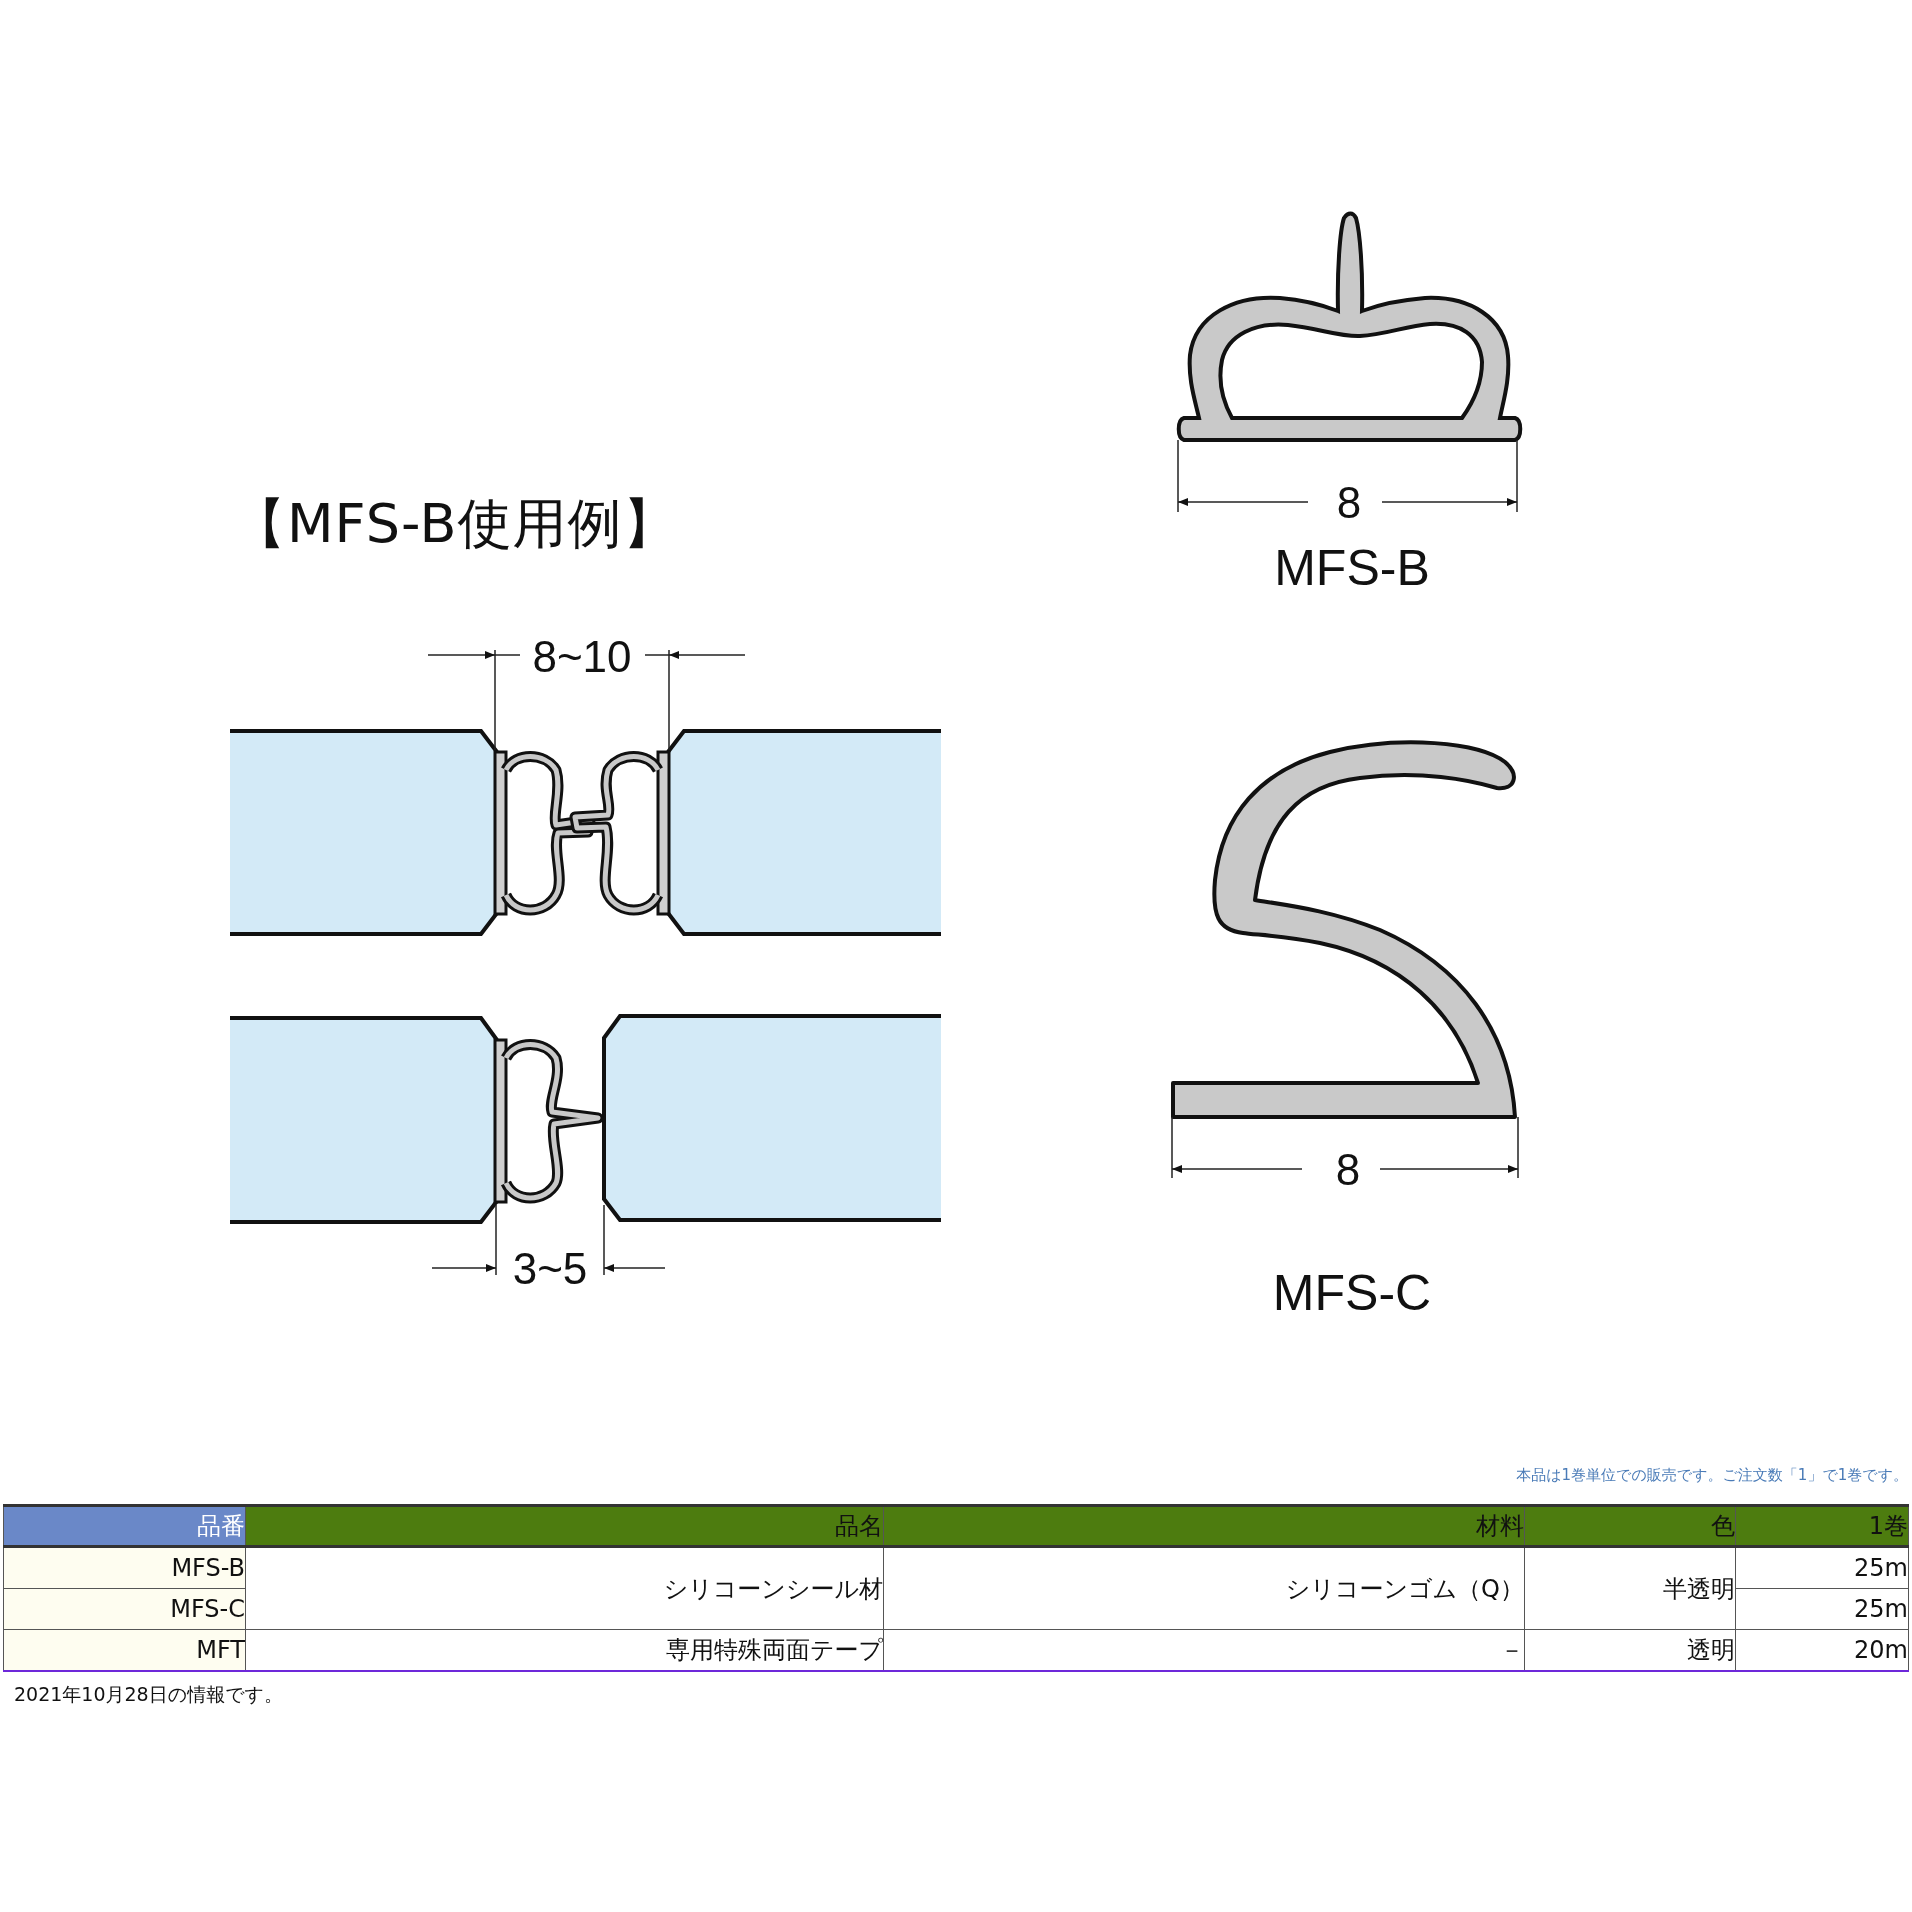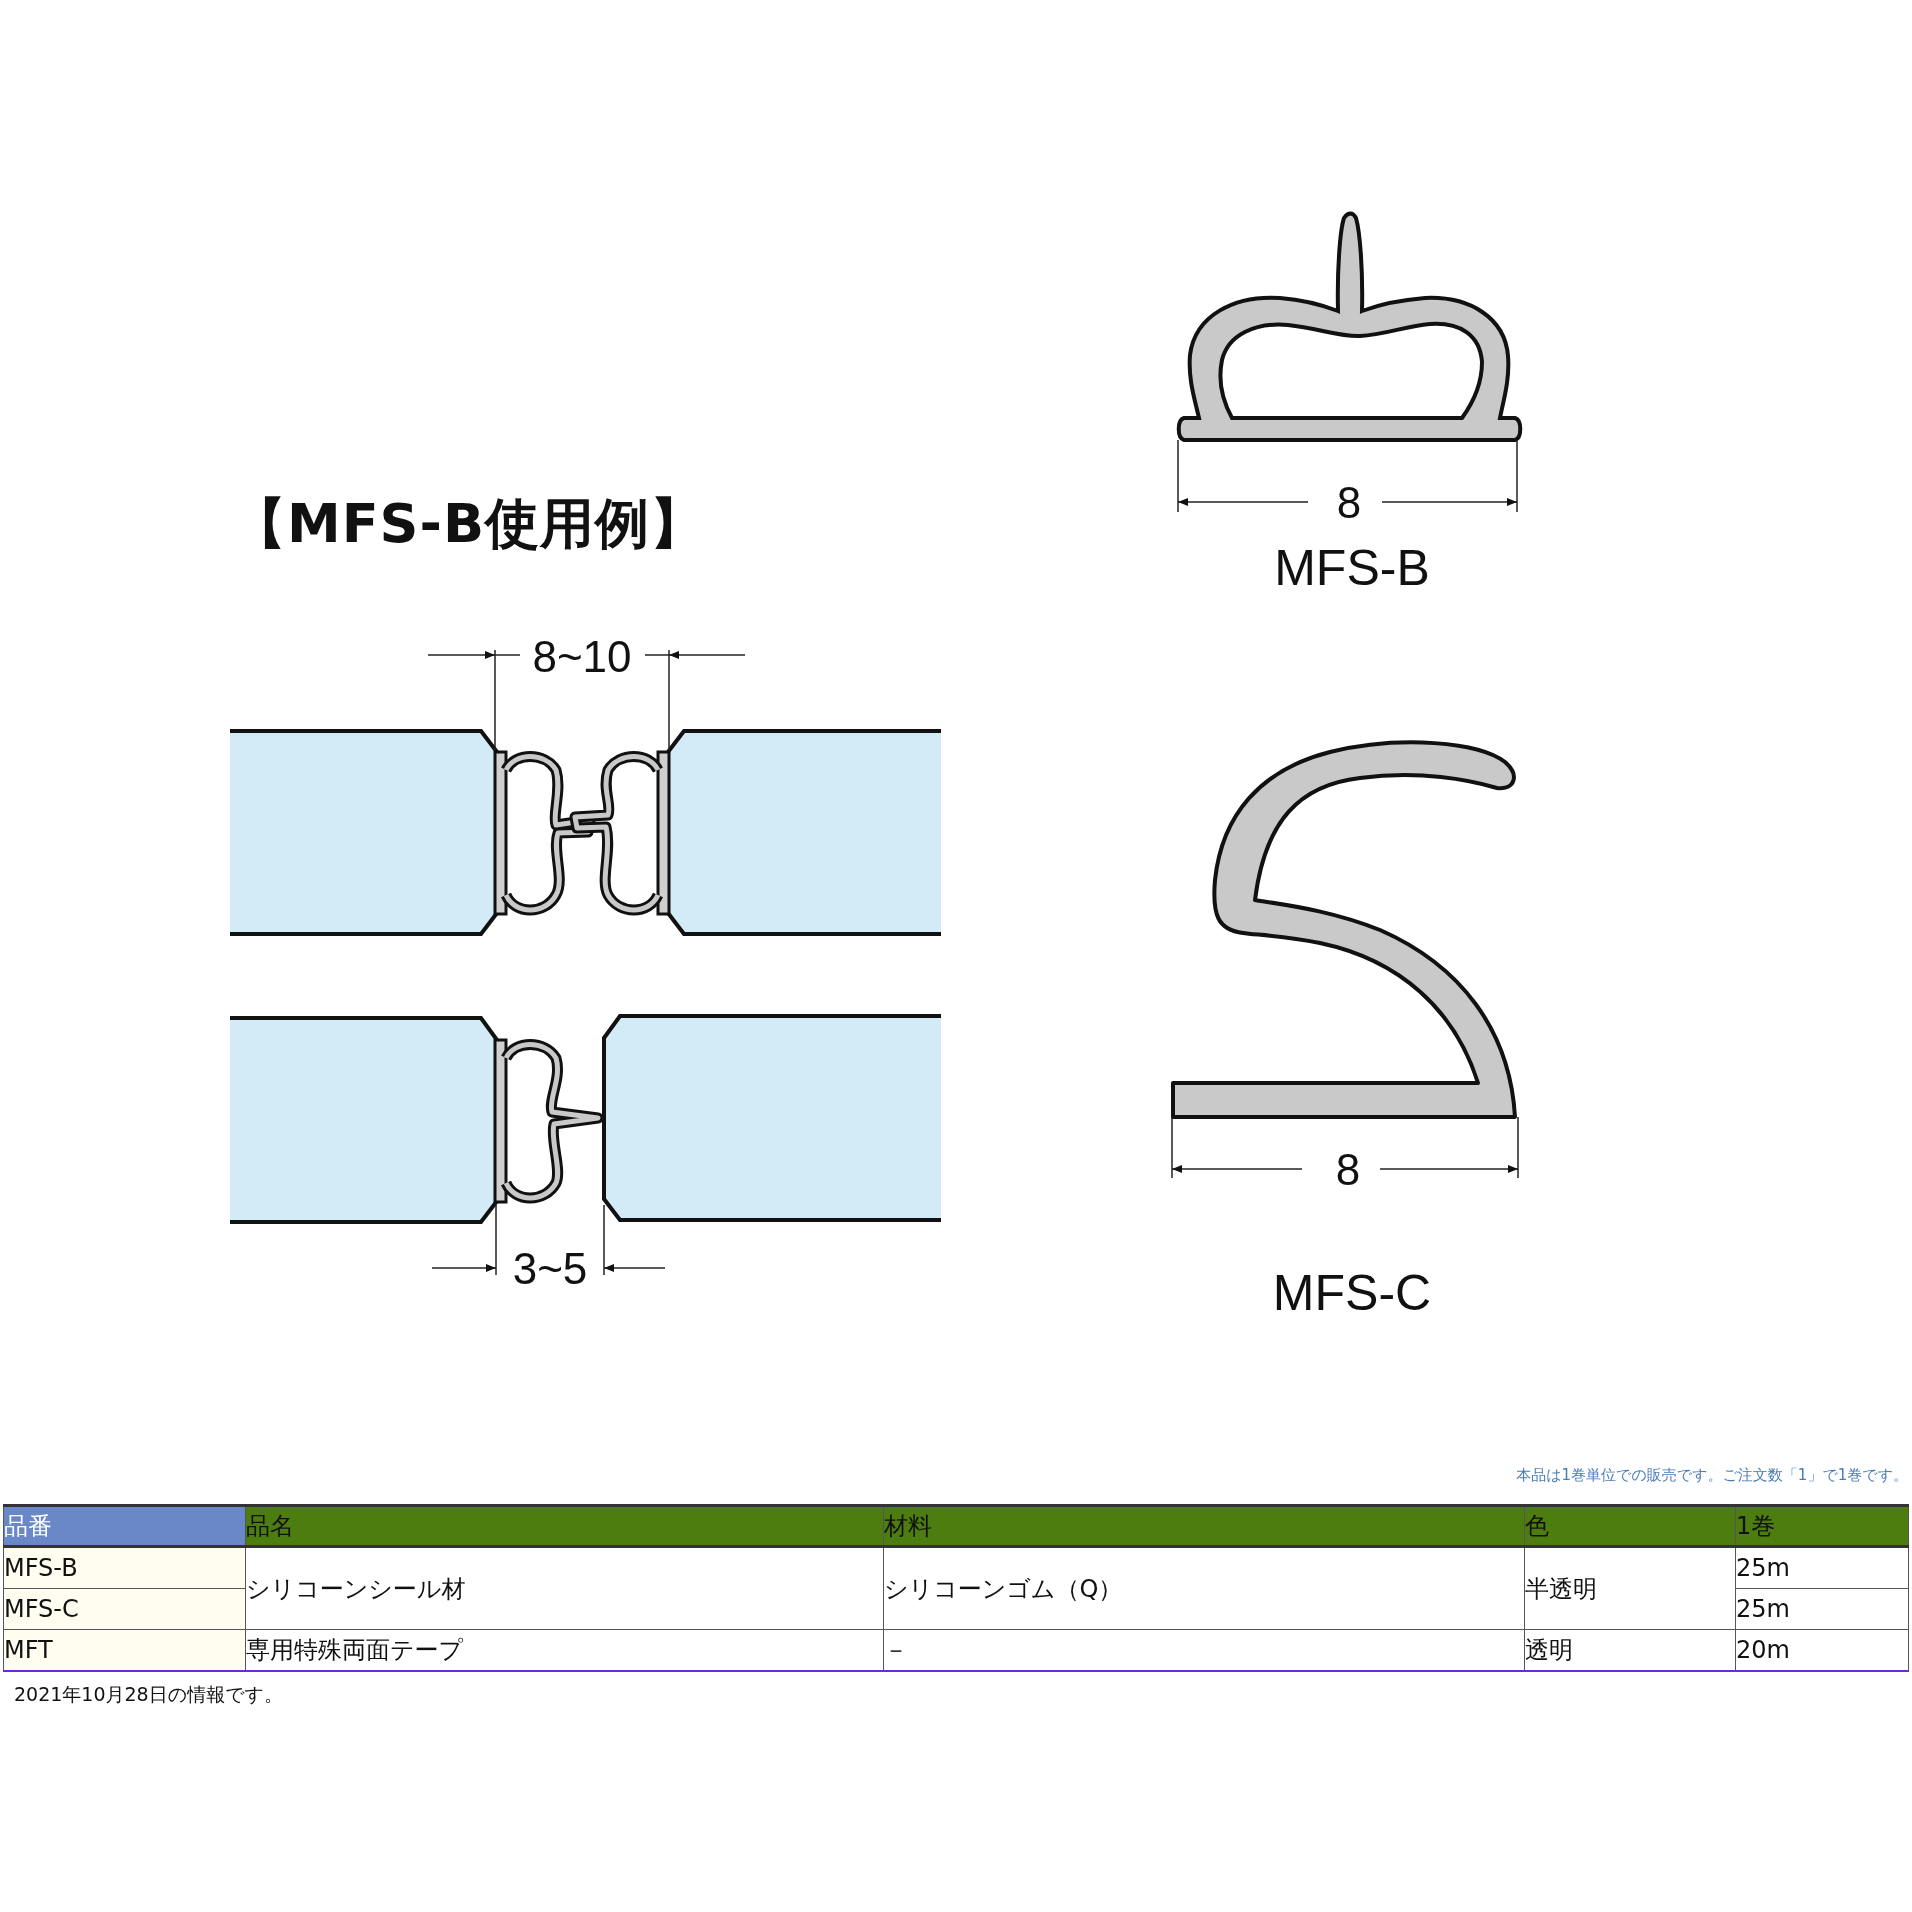--- a/index.html
+++ b/index.html
@@ -1,24 +1,24 @@
 <!DOCTYPE html>
 <html><head>
 <meta charset="utf-8">
 <style>
   html, body { margin:0; padding:0; background:#ffffff; }
   body { width:1912px; height:1912px; position:relative; overflow:hidden;
          font-family:"DejaVu Sans","Liberation Sans",sans-serif; color:#111; }
   .abs { position:absolute; }
   #diagram { position:absolute; left:0; top:0; }
-  .usage-title { left:232px; top:488px; font-size:54px; font-weight:bold; letter-spacing:1px; white-space:nowrap; }
+  .usage-title { left:232px; top:488px; font-size:54px; font-weight:normal; letter-spacing:1px; white-space:nowrap; }
   .note { right:4px; top:1466px; font-size:15px; color:#4a7bb7; white-space:nowrap; }
   table.spec { position:absolute; left:3px; top:1504px; width:1905px; border-collapse:collapse;
                font-size:24px; table-layout:fixed; }
-  table.spec th, table.spec td { border:1px solid #555; text-align:left; padding:0;margin-left:36px; }
+  table.spec th, table.spec td { border:1px solid #555; text-align:right; padding:0;margin-left:36px; }
   table.spec th { height:38px; background:#4d7c0f; font-weight:normal; border-top:3px solid #333; border-bottom:3px solid #333; }
   table.spec th.first { background:#6a88c8; color:#fff; }
   table.spec td { height:40px; background:#fff; }
   table.spec td.code { background:#fefdf0; }
   table.spec tr:last-child td { border-bottom:2px solid #6d28d9; }
   .footer { left:14px; top:1682px; font-size:19px; white-space:nowrap; }
 </style>
 </head>
 <body>
 

